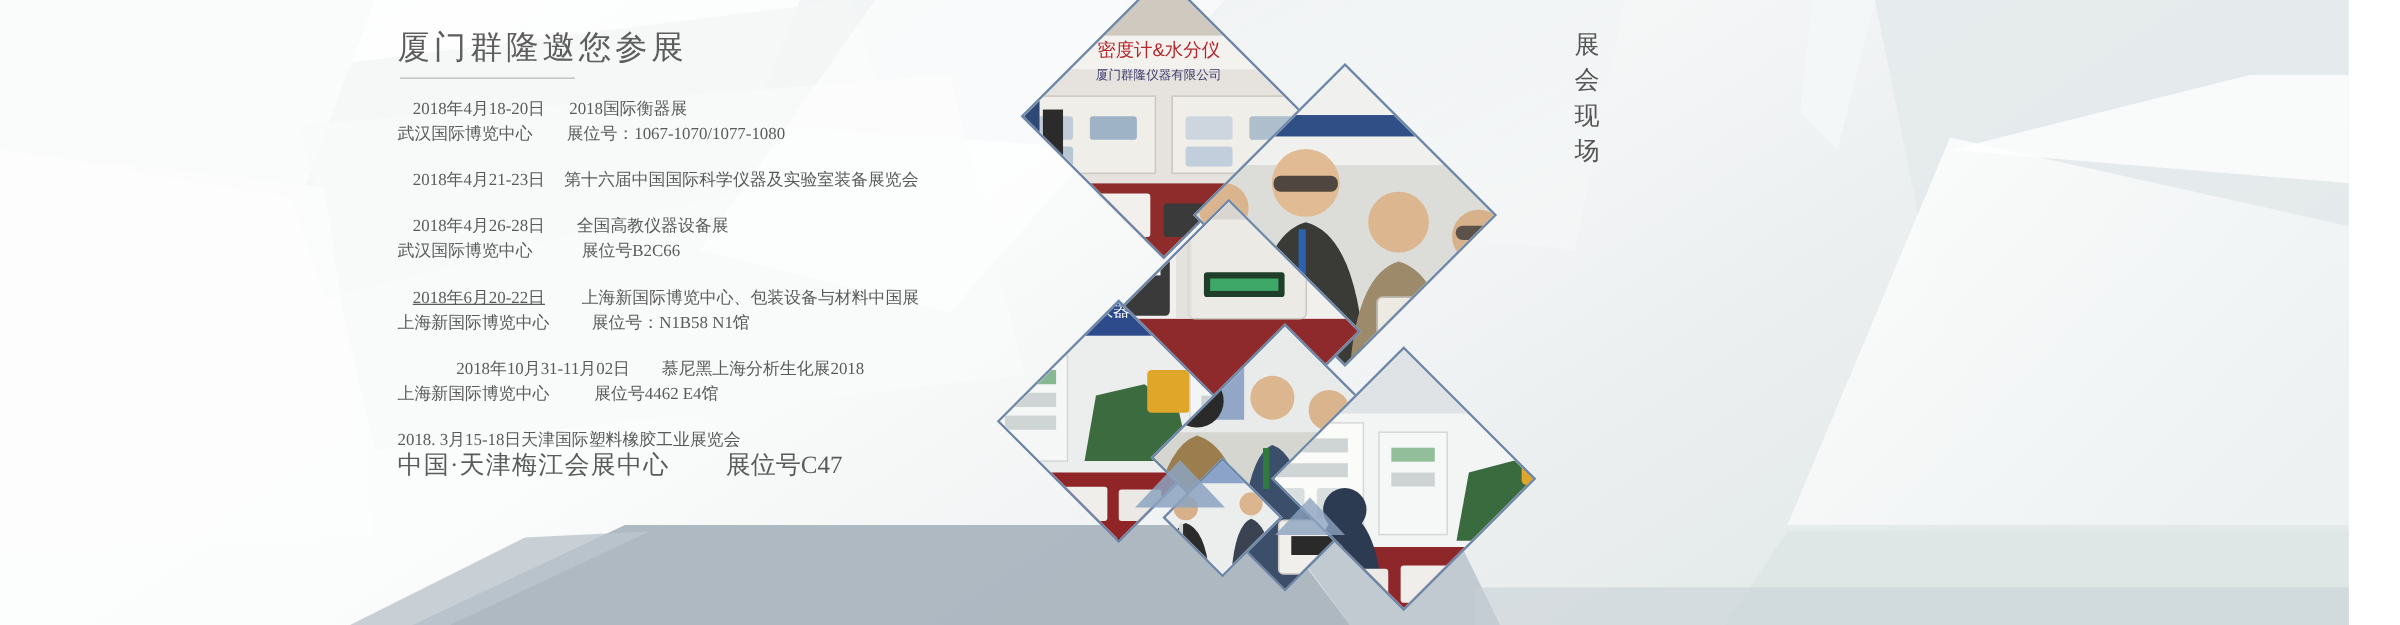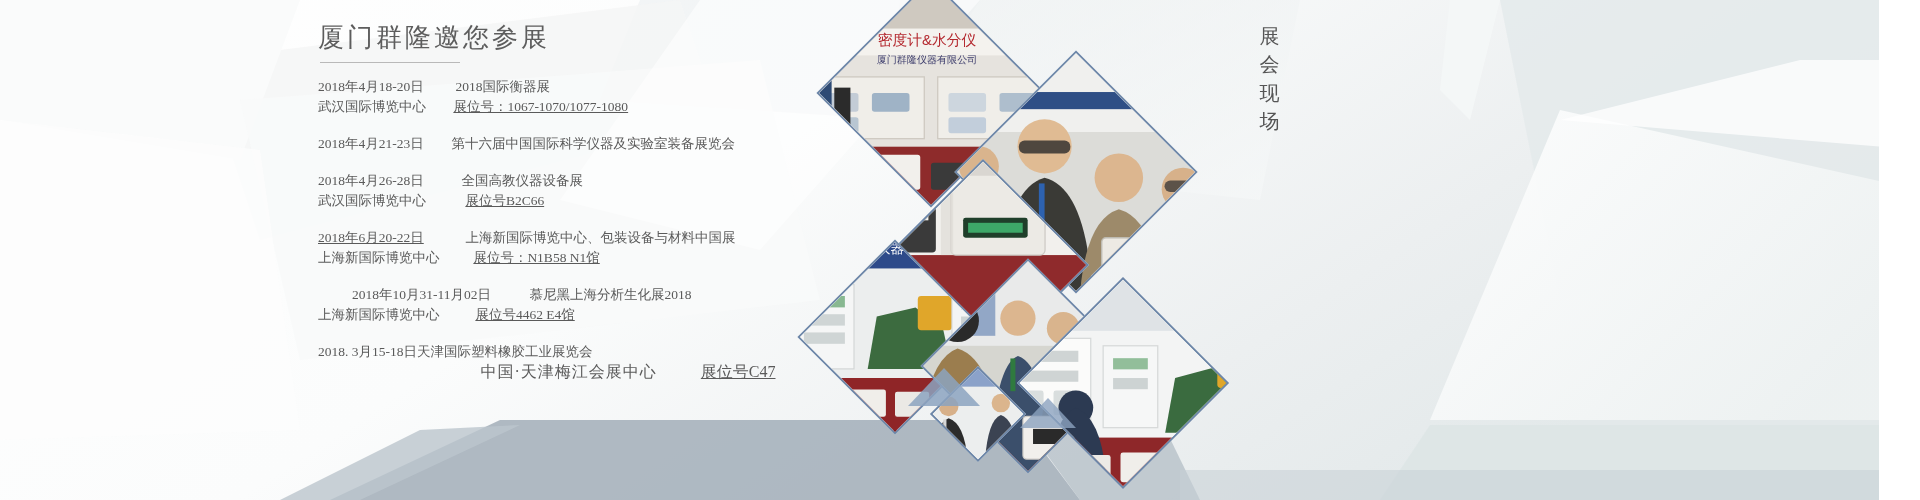--- a/index.html
+++ b/index.html
@@ -42,24 +42,24 @@
   }
 
   .event {
     margin-bottom: 17px;
     color: #5a5a5a;
     font-size: 13.5px;
     line-height: 20px;
     white-space: nowrap;
   }
   .event .row { display: block; }
-  .event .date { display: inline-block; }
+  .event .date { display: inline-block; text-align: right; }
   .event .name { display: inline-block; }
   .event .venue { display: inline-block; }
-  .event .booth { display: inline-block; text-decoration: underline; }
+  .event .booth { display: inline-block; }
 
   
   .event .date  { min-width: 118px; }
   .event .venue { min-width: 118px; }
 
   .event.e1 .date  { min-width: 118px; }
   .event.e1 .name  { padding-left: 16px; }
   .event.e1 .venue { min-width: 118px; }
   .event.e1 .booth { padding-left: 14px; }
 
@@ -76,21 +76,21 @@
 
   .event.e5 .date  { min-width: 152px; margin-left: 34px; }
   .event.e5 .name  { padding-left: 22px; }
   .event.e5 .venue { min-width: 132px; }
   .event.e5 .booth { padding-left: 22px; }
 
   .event.e6 { margin-bottom: 0; }
   .event.e6 .date  { min-width: 0; }
   .event.e6 .venue { min-width: 0; letter-spacing: 1px; }
   .event.e6 .booth { padding-left: 40px; }
-  .event.e6 .row:last-child { font-size: 16px; text-align: center; }
+  .event.e6 .row:last-child { font-size: 20px; }
 
   
   #vertical-heading {
     position: absolute;
     left: 1255px; top: 22px;
     width: 30px;
     font-size: 20px;
     color: #555555;
     line-height: 1.42;
     letter-spacing: 1px;

